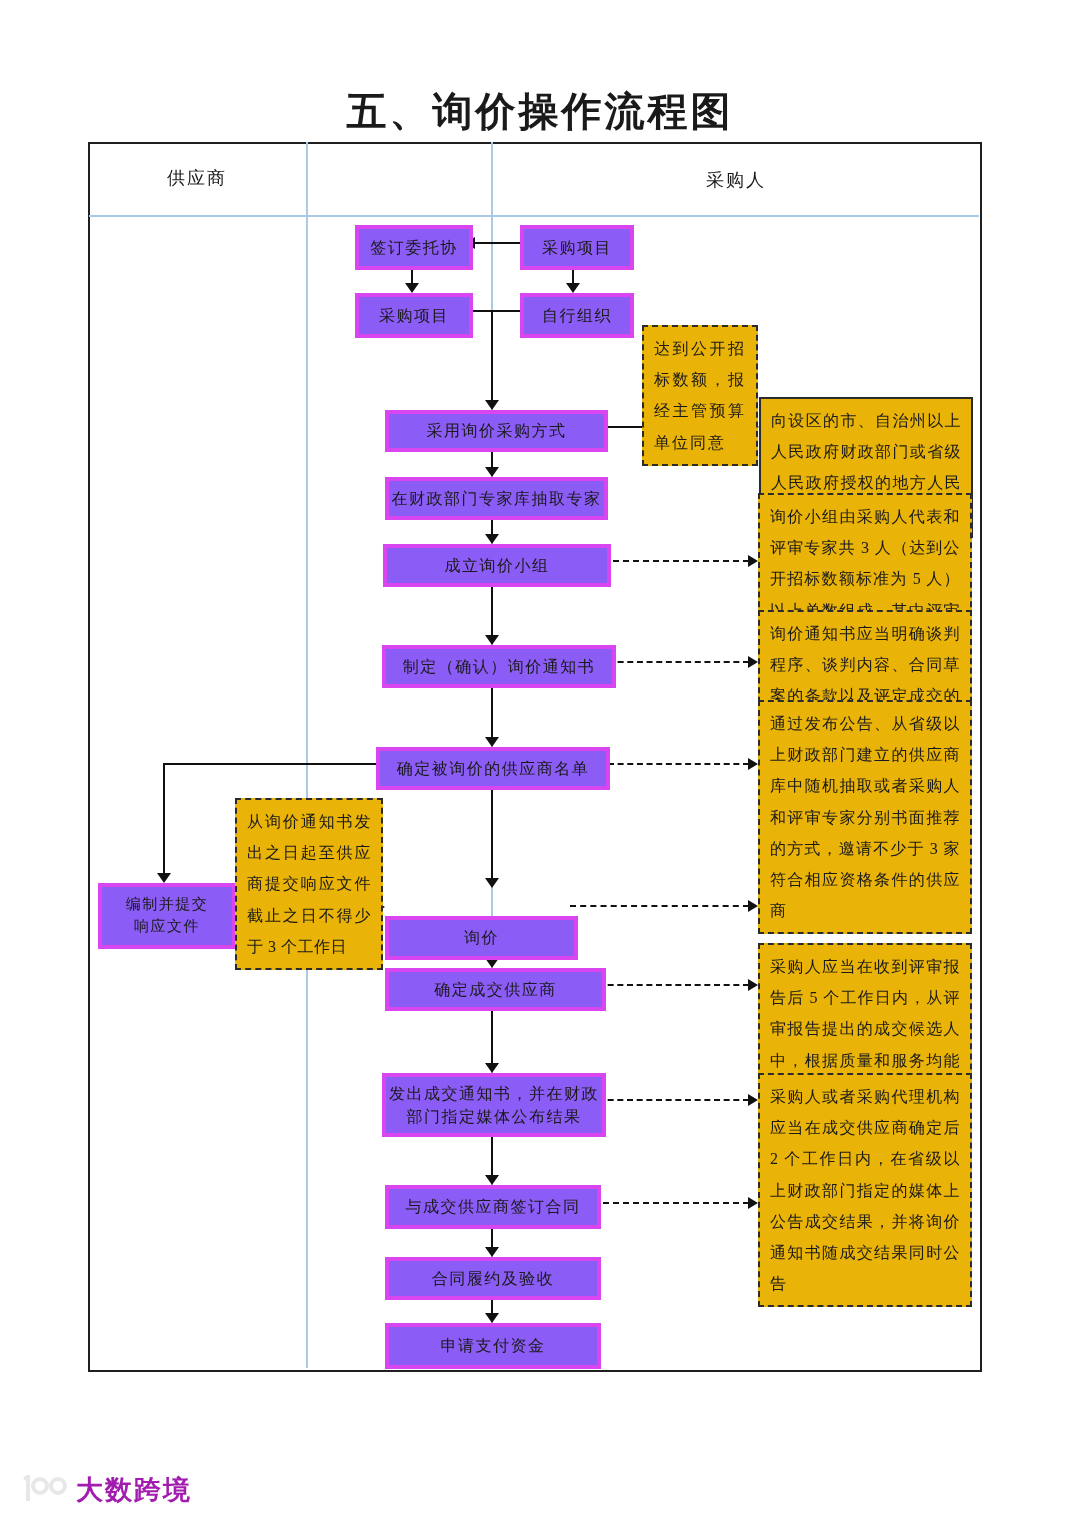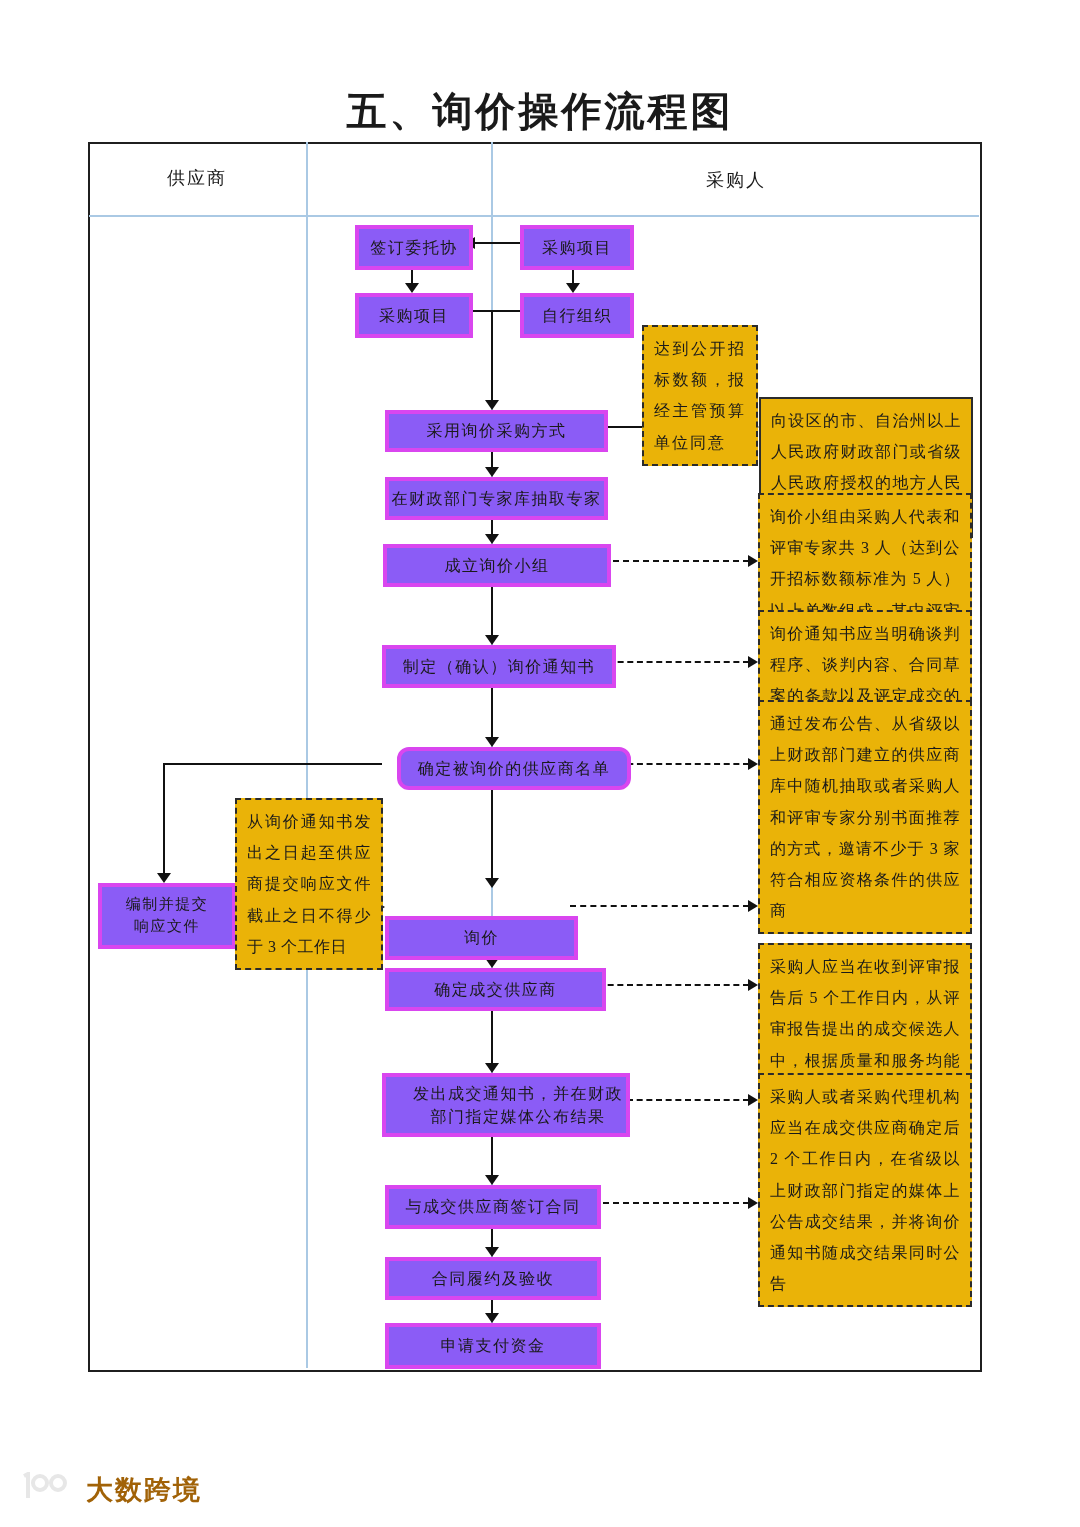--- a/index.html
+++ b/index.html
@@ -21,22 +21,22 @@
   .note.solid{border-style:solid;}
   .ln{position:absolute;background:#111;z-index:2;}
   .dln{position:absolute;border-top:2px dashed #111;height:0;z-index:2;}
   .ah-down{position:absolute;width:0;height:0;border-left:7px solid transparent;
            border-right:7px solid transparent;border-top:10px solid #111;z-index:2;}
   .ah-right{position:absolute;width:0;height:0;border-top:6px solid transparent;
             border-bottom:6px solid transparent;border-left:10px solid #111;z-index:2;}
   .ah-left{position:absolute;width:0;height:0;border-top:6px solid transparent;
            border-bottom:6px solid transparent;border-right:10px solid #111;z-index:2;}
   .twoline span{display:block;}
-  .watermark{position:absolute;left:18px;top:1472px;display:flex;align-items:flex-start;
-             gap:16px;color:#a16207;font-size:27px;font-weight:bold;letter-spacing:2px;
+  .watermark{position:absolute;left:18px;top:1472px;display:flex;align-items:center;
+             gap:6px;color:#a21caf;font-size:27px;font-weight:bold;letter-spacing:2px;
              font-family:"Liberation Sans","DejaVu Sans",sans-serif;z-index:5;}
 </style>
 </head>
 <body>
 
 <div id="page">
 
   <div class="title">五、询价操作流程图</div>
 
   <div class="frame"></div>
@@ -49,24 +49,24 @@
 
   <div class="box" style="left:355px;top:225px;width:110px;height:37px;">签订委托协</div>
   <div class="box" style="left:520px;top:225px;width:106px;height:37px;">采购项目</div>
   <div class="box" style="left:355px;top:293px;width:110px;height:37px;">采购项目</div>
   <div class="box" style="left:520px;top:293px;width:106px;height:37px;">自行组织</div>
 
   <div class="box" style="left:385px;top:410px;width:215px;height:34px;">采用询价采购方式</div>
   <div class="box" style="left:385px;top:477px;width:215px;height:35px;">在财政部门专家库抽取专家</div>
   <div class="box" style="left:383px;top:544px;width:220px;height:35px;">成立询价小组</div>
   <div class="box" style="left:382px;top:645px;width:226px;height:35px;">制定（确认）询价通知书</div>
-  <div class="box" style="left:397px;top:747px;width:226px;height:35px;border-radius:12px;">确定被询价的供应商名单</div>
+  <div class="box" style="left:376px;top:747px;width:226px;height:35px;">确定被询价的供应商名单</div>
   <div class="box" style="left:385px;top:916px;width:185px;height:36px;">询价</div>
   <div class="box" style="left:385px;top:968px;width:213px;height:35px;">确定成交供应商</div>
-  <div class="box wrap" style="left:382px;top:1073px;width:216px;height:50px;padding-left:24px;">发出成交通知书，并在财政部门指定媒体公布结果</div>
+  <div class="box wrap" style="left:382px;top:1073px;width:216px;height:50px;">发出成交通知书，并在财政部门指定媒体公布结果</div>
   <div class="box" style="left:385px;top:1185px;width:208px;height:36px;">与成交供应商签订合同</div>
   <div class="box" style="left:385px;top:1257px;width:208px;height:35px;">合同履约及验收</div>
   <div class="box" style="left:385px;top:1323px;width:208px;height:38px;">申请支付资金</div>
 
   <div class="box twoline" style="left:98px;top:883px;width:130px;height:58px;font-size:15px;">
     <div>
       <span>编制并提交</span>
       <span>响应文件</span>
     </div>
   </div>

